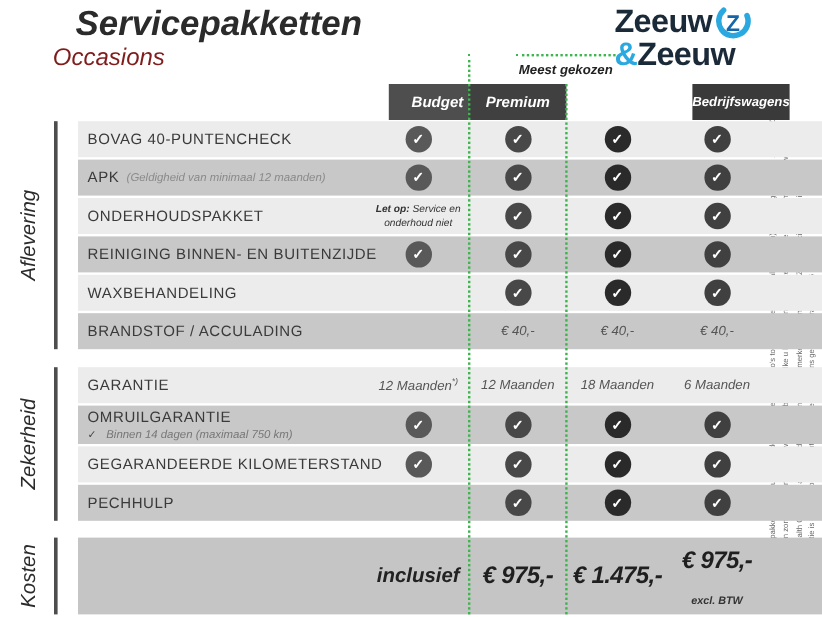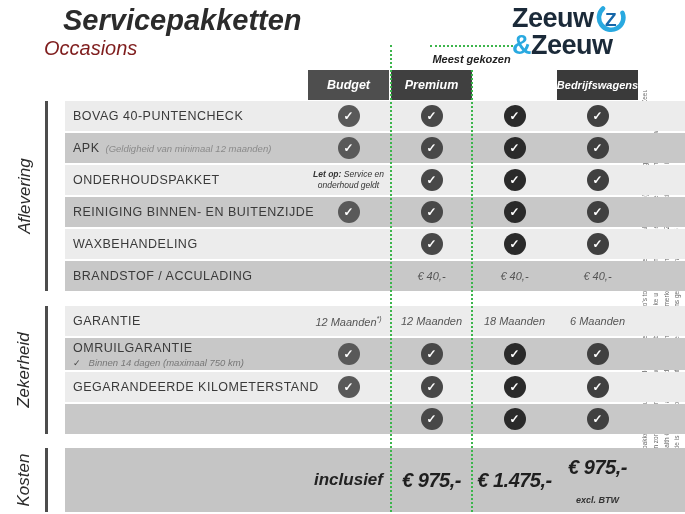--- a/index.html
+++ b/index.html
@@ -21,24 +21,24 @@
   .premium-outline{position:absolute;left:390px;top:45px;width:83px;height:467px;
       border-left:2px dotted #3cb54c;border-right:2px dotted #3cb54c;box-sizing:border-box;
       pointer-events:none;z-index:6;}
   .badge{position:absolute;left:390px;top:45px;width:83px;height:25px;box-sizing:border-box;
       border-top:2px dotted #3cb54c;display:flex;align-items:center;justify-content:center;
       font-size:11px;font-weight:bold;font-style:italic;color:#222;z-index:7;background:#fff;margin-left:40px;}
 
   
   .colhead{position:absolute;top:70px;height:30px;display:flex;align-items:center;justify-content:center;
       color:#fff;font-weight:bold;font-style:italic;font-size:12.5px;z-index:2;}
-  .h0{left:308px;width:81px;background:#4e4e4e;}
+  .h0{left:324px;width:81px;background:#4e4e4e;}
   .h1{left:391px;width:81px;background:#404040;}
   .h2{left:474px;width:81px;background:#272727;}
-  .h3{left:557px;width:81px;background:#3a3a3a;font-size:11px;}
+  .h3{left:577px;width:81px;background:#3a3a3a;font-size:11px;}
 
   
   .groupbar{position:absolute;left:45px;width:3px;background:#4d4d4d;}
   .glabel{position:absolute;font-style:italic;font-size:17px;color:#2b2b2b;text-align:center;
       transform:rotate(-90deg);transform-origin:center;white-space:nowrap;}
 
   
   .row{position:absolute;left:65px;width:667px;z-index:1;}
   .light{background:#ececec;}
   .dark{background:#c8c8c8;}
@@ -136,21 +136,21 @@
         <span class="chk k2">✓</span>
       </span>
     <span class="cell p3">
         <span class="chk k3">✓</span>
       </span>
   </div>
 
   <div class="row light" style="top:165px;height:30px;">
     <div class="feat">ONDERHOUDSPAKKET</div>
     <span class="cell p0">
-      <span class="letop"><b>Let op:</b> <span>Service en onderhoud geldt</span></span>
+      <span class="letop"><b>Let op:</b> <span>Service en onderhoud niet</span></span>
     </span>
     <span class="cell p1">
         <span class="chk k1">✓</span>
       </span>
     <span class="cell p2">
         <span class="chk k2">✓</span>
       </span>
     <span class="cell p3">
         <span class="chk k3">✓</span>
       </span>
@@ -243,20 +243,21 @@
       </span>
     <span class="cell p2">
         <span class="chk k2">✓</span>
       </span>
     <span class="cell p3">
         <span class="chk k3">✓</span>
       </span>
   </div>
 
   <div class="row dark" style="top:404px;height:30px;">
+    <div class="feat">PECHHULP</div>
     <span class="cell p1">
         <span class="chk k1">✓</span>
       </span>
     <span class="cell p2">
         <span class="chk k2">✓</span>
       </span>
     <span class="cell p3">
         <span class="chk k3">✓</span>
       </span>
   </div>

